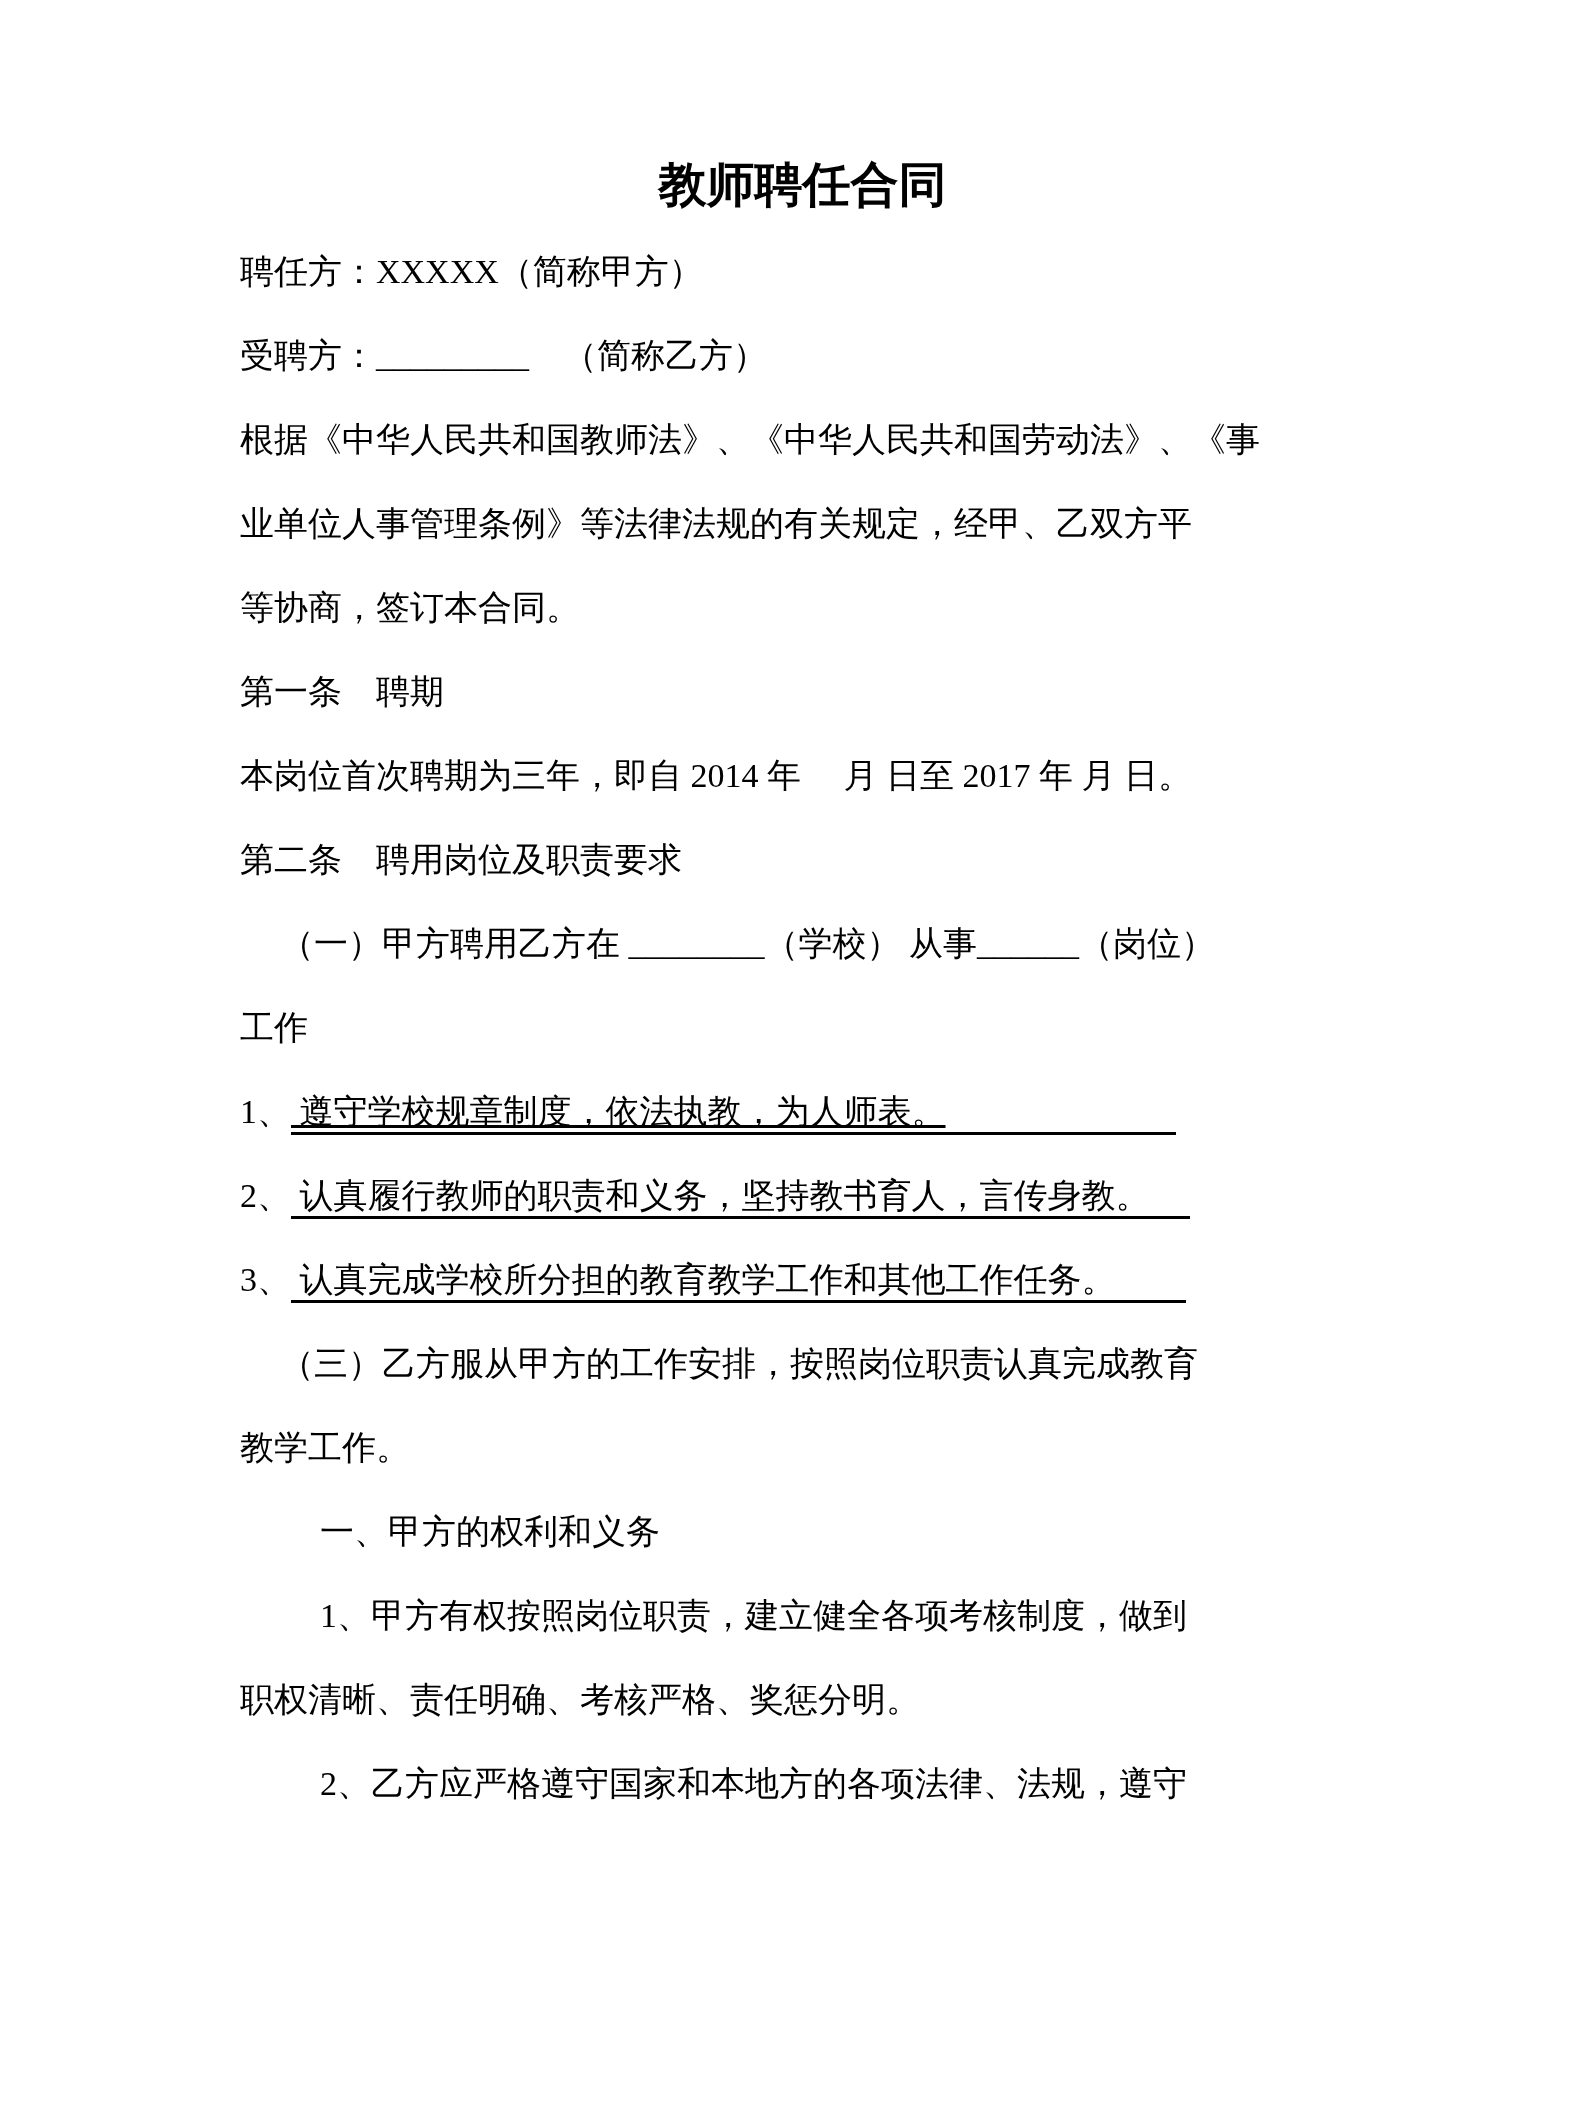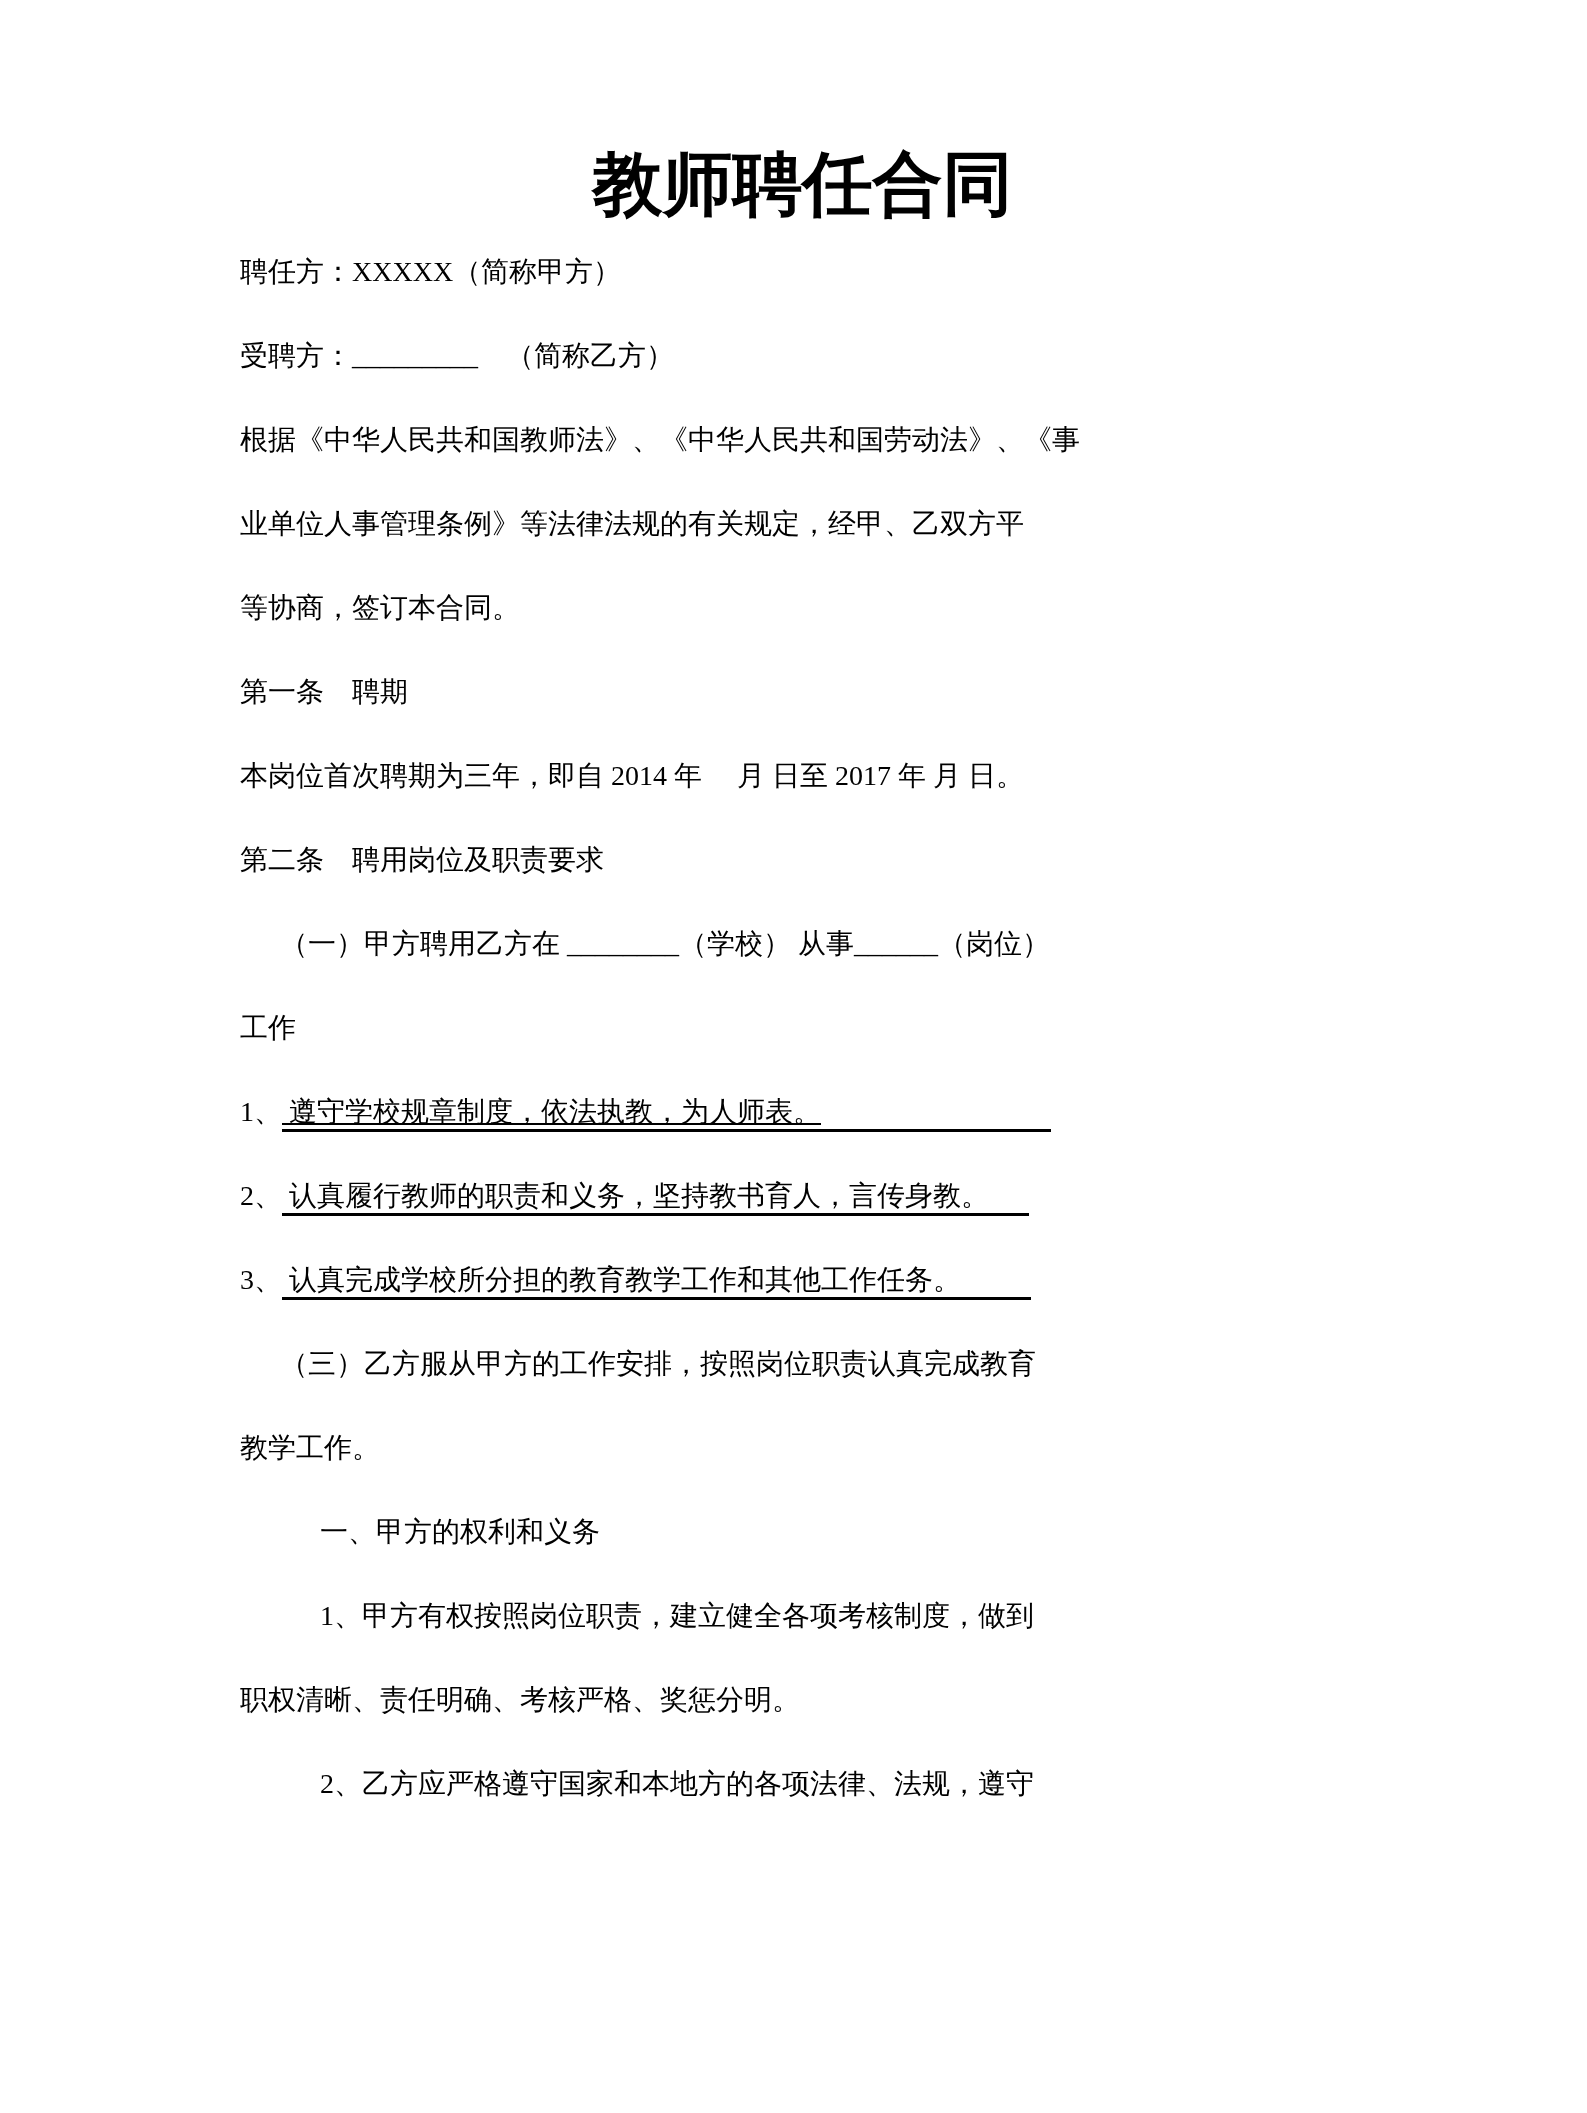--- a/index.html
+++ b/index.html
@@ -19,32 +19,32 @@
     font-family: "Liberation Serif", "DejaVu Serif", serif;
   }
   .text-col {
     margin-left: 240px;
     width: 1125px;
   }
   .title {
     margin: 0;
     height: 90px;
     line-height: 90px;
-    font-size: 70px;
+    font-size: 48px;
     font-weight: 700;
     text-align: center;
     white-space: pre;
   }
   .lines {
     margin-top: 0;
   }
   .line {
     height: 84px;
     line-height: 84px;
-    font-size: 28px;
+    font-size: 34px;
     white-space: pre;
   }
   .ind-1 { padding-left: 40px; }   
   .ind-2 { padding-left: 80px; }   
   .ind-s { padding-left: 10px; }   
   .uline {
     border-bottom: 3px solid #000000;
     padding-bottom: 2px;
   }
   .pad-a { padding-right: 230px; text-decoration: underline; } 

